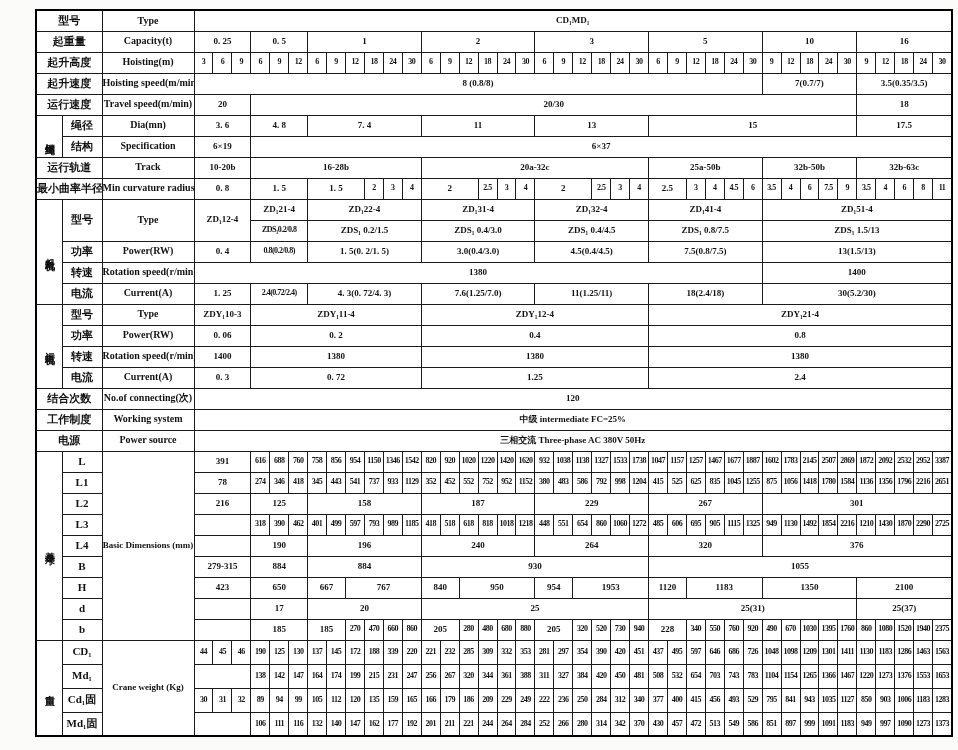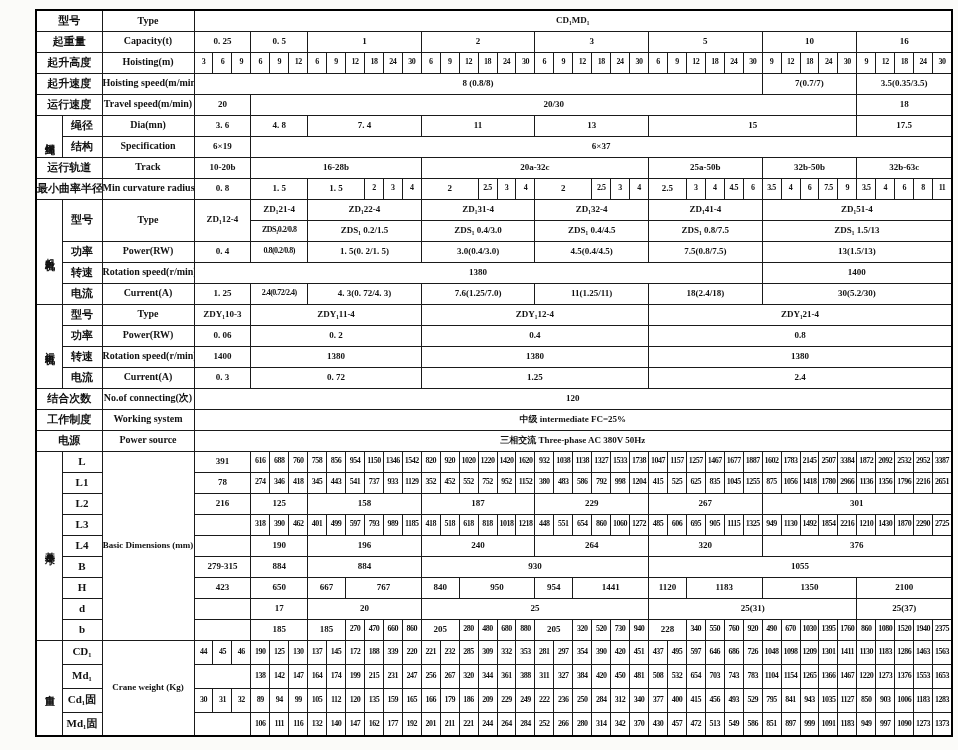--- a/index.html
+++ b/index.html
@@ -290,21 +290,21 @@
           <td class="sm">1047</td>
           <td class="sm">1157</td>
           <td class="sm">1257</td>
           <td class="sm">1467</td>
           <td class="sm">1677</td>
           <td class="sm">1887</td>
           <td class="sm">1602</td>
           <td class="sm">1783</td>
           <td class="sm">2145</td>
           <td class="sm">2507</td>
-          <td class="sm">3384</td>
+          <td class="sm">2869</td>
           <td class="sm">1872</td>
           <td class="sm">2092</td>
           <td class="sm">2532</td>
           <td class="sm">2952</td>
           <td class="sm">3387</td>
         </tr>
         <tr>
           <td class="zh">L1</td>
           <td colspan="3" class="v">78</td>
           <td class="sm">274</td>
@@ -331,21 +331,21 @@
           <td class="sm">415</td>
           <td class="sm">525</td>
           <td class="sm">625</td>
           <td class="sm">835</td>
           <td class="sm">1045</td>
           <td class="sm">1255</td>
           <td class="sm">875</td>
           <td class="sm">1056</td>
           <td class="sm">1418</td>
           <td class="sm">1780</td>
-          <td class="sm">2966</td>
+          <td class="sm">1584</td>
           <td class="sm">1136</td>
           <td class="sm">1356</td>
           <td class="sm">1796</td>
           <td class="sm">2216</td>
           <td class="sm">2651</td>
         </tr>
         <tr>
           <td class="zh">L2</td>
           <td colspan="3" class="v">216</td>
           <td colspan="3" class="v">125</td>
@@ -416,21 +416,21 @@
         </tr>
         <tr>
           <td class="zh">H</td>
           <td colspan="3" class="v">423</td>
           <td colspan="3" class="v">650</td>
           <td colspan="2" class="v">667</td>
           <td colspan="4" class="v">767</td>
           <td colspan="2" class="v">840</td>
           <td colspan="4" class="v">950</td>
           <td colspan="2" class="v">954</td>
-          <td colspan="4" class="v">1441</td>
+          <td colspan="4" class="v">1953</td>
           <td colspan="2" class="v">1120</td>
           <td colspan="4" class="v">1183</td>
           <td colspan="5" class="v">1350</td>
           <td colspan="5" class="v">2100</td>
         </tr>
         <tr>
           <td class="zh">d</td>
           <td colspan="3" class="v"></td>
           <td colspan="3" class="v">17</td>
           <td colspan="6" class="v">20</td>

